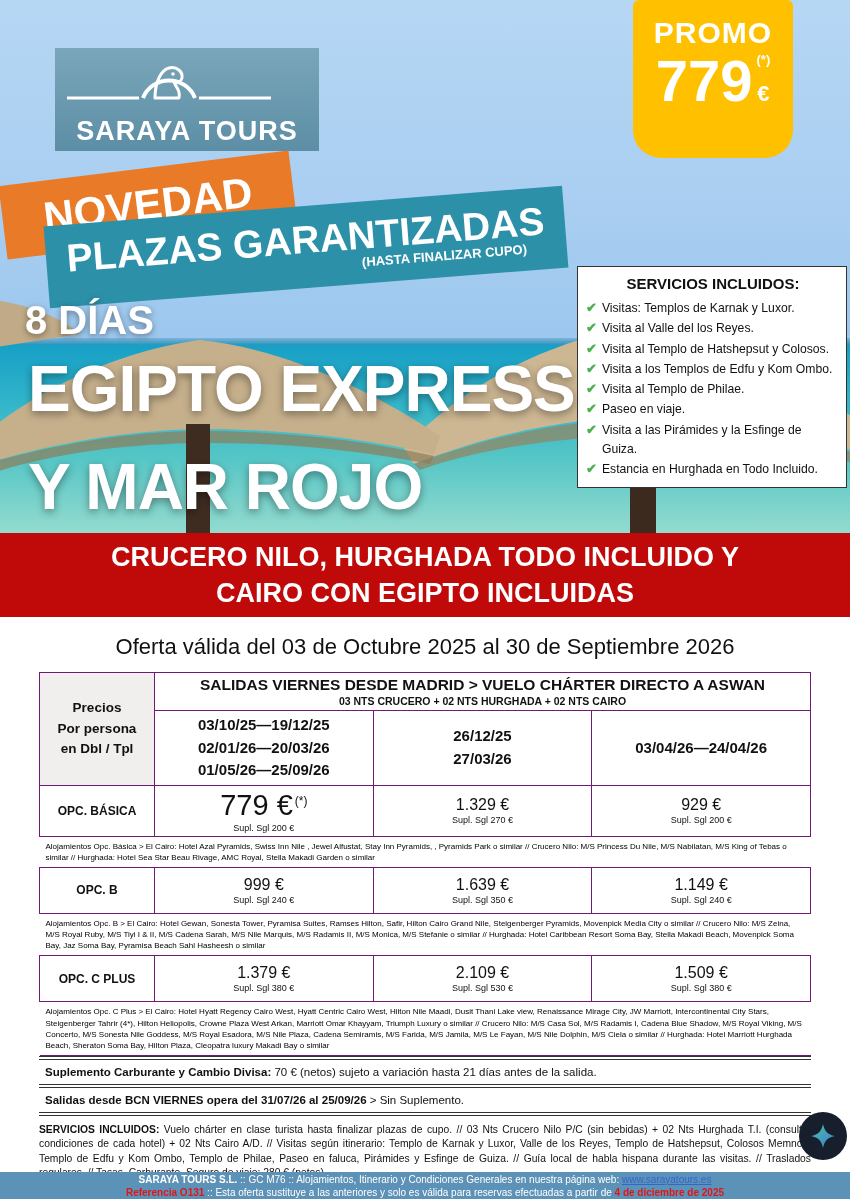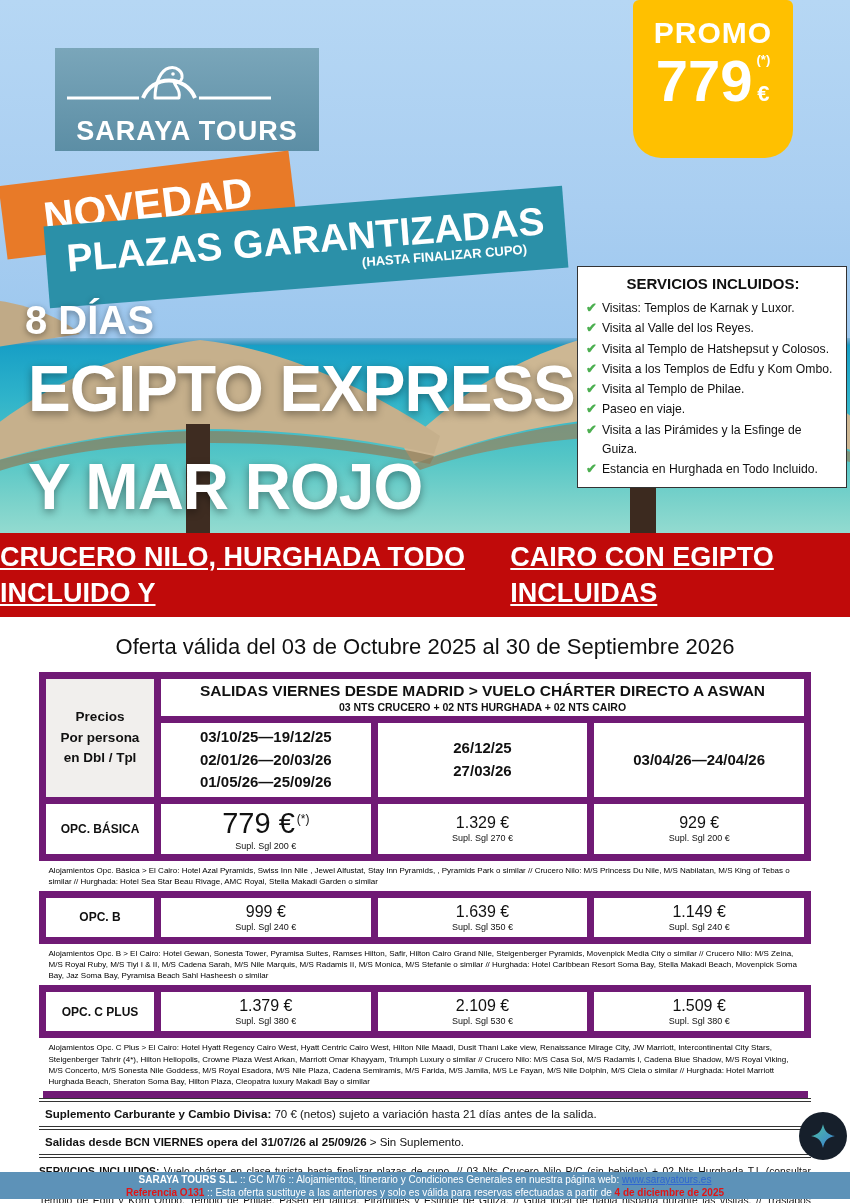--- a/index.html
+++ b/index.html
@@ -54,27 +54,27 @@
   .check { color:#4caf50; font-weight:bold; margin-right:5px; font-size:13px; }
   
   .hero-days { position:absolute; left:25px; top:298px; color:#fff; font-size:40px; font-weight:bold;
           text-shadow:0 2px 6px rgba(0,0,0,.4); }
   .hero-t1 { position:absolute; left:28px; top:352px; color:#fff; font-size:64px; font-weight:bold;
           letter-spacing:-1px; text-shadow:0 3px 8px rgba(0,0,0,.4); }
   .hero-t2 { position:absolute; left:28px; top:450px; color:#fff; font-size:64px; font-weight:bold;
           letter-spacing:-1px; text-shadow:0 3px 8px rgba(0,0,0,.4); }
   
   .red-banner { width:850px; height:84px; background:#c00a0a; color:#fff;
-          display:flex; align-items:center; justify-content:center;text-decoration:underline; }
+          display:flex; flex-direction:column; align-items:center; justify-content:center; }
   .red-banner div { font-size:27px; font-weight:bold; line-height:1.35; }
   
   .offer-title { text-align:center; font-size:22px; font-weight:normal; margin:17px 0 12px 0; }
   .price-table { width:772px; margin:0 auto; border-collapse:collapse; table-layout:fixed; }
   .price-table col.c0 { width:115px; }
-  .price-table td { border:7px solid #701a75; text-align:center; vertical-align:middle; padding:3px 4px; }
+  .price-table td { border:1px solid #701a75; text-align:center; vertical-align:middle; padding:3px 4px; }
   .corner { background:#f1efed; font-size:13.5px; font-weight:bold; line-height:1.5; }
   .thead-title { font-size:15.5px; font-weight:bold; }
   .thead-sub { font-size:10.5px; font-weight:bold; margin-top:1px; }
   .dates td { font-size:15px; font-weight:bold; line-height:1.5; height:60px; }
   .pre-line { white-space:pre-line; }
   .optlabel { font-size:12px; font-weight:bold; }
   .price { font-size:16px; }
   .price .mark { font-size:10px; vertical-align:6px; margin-left:2px; }
   .price.big { font-size:29px; }
   .price.big .mark { font-size:12px; vertical-align:10px; }

